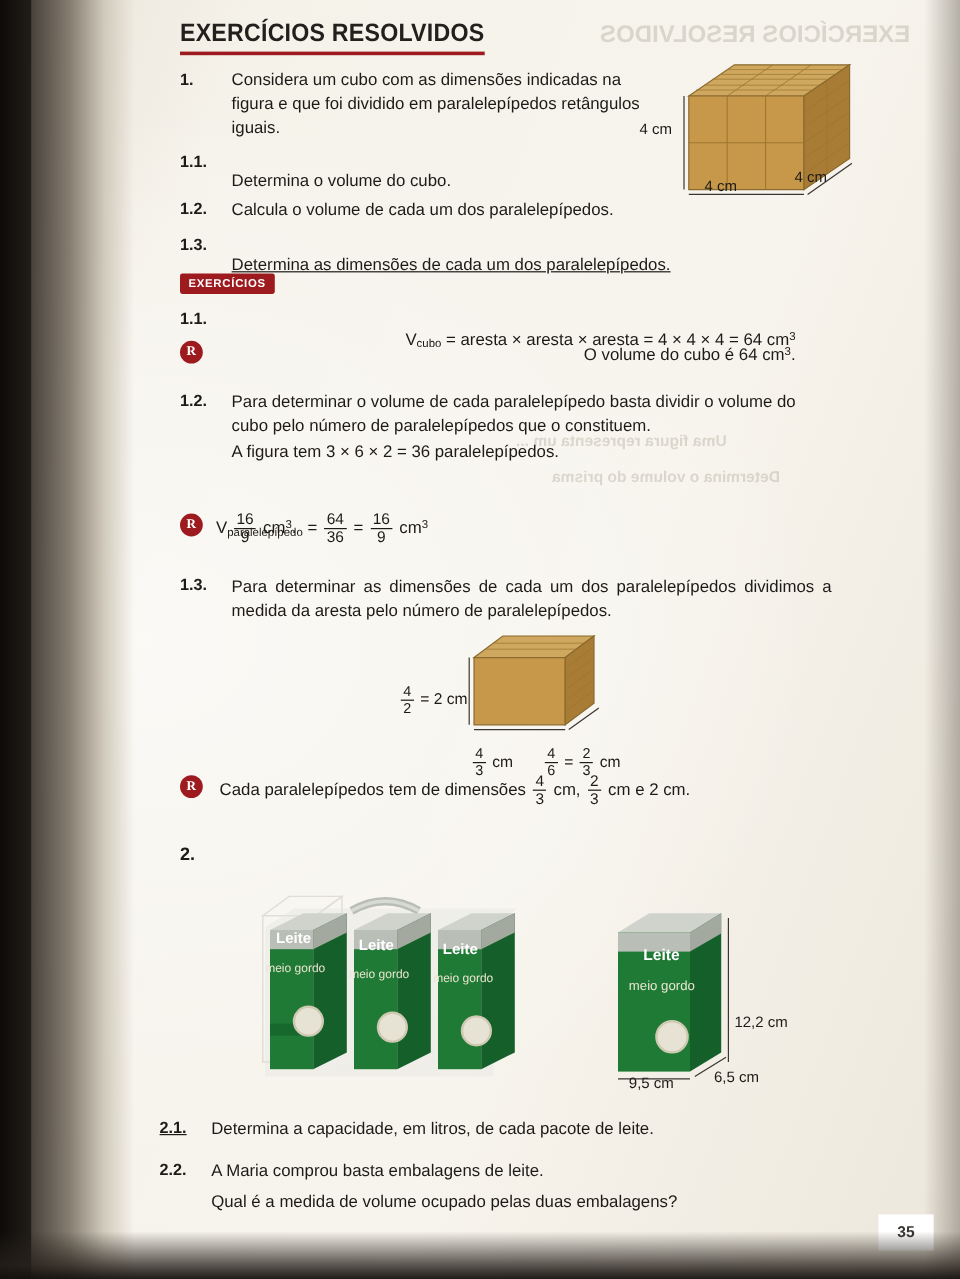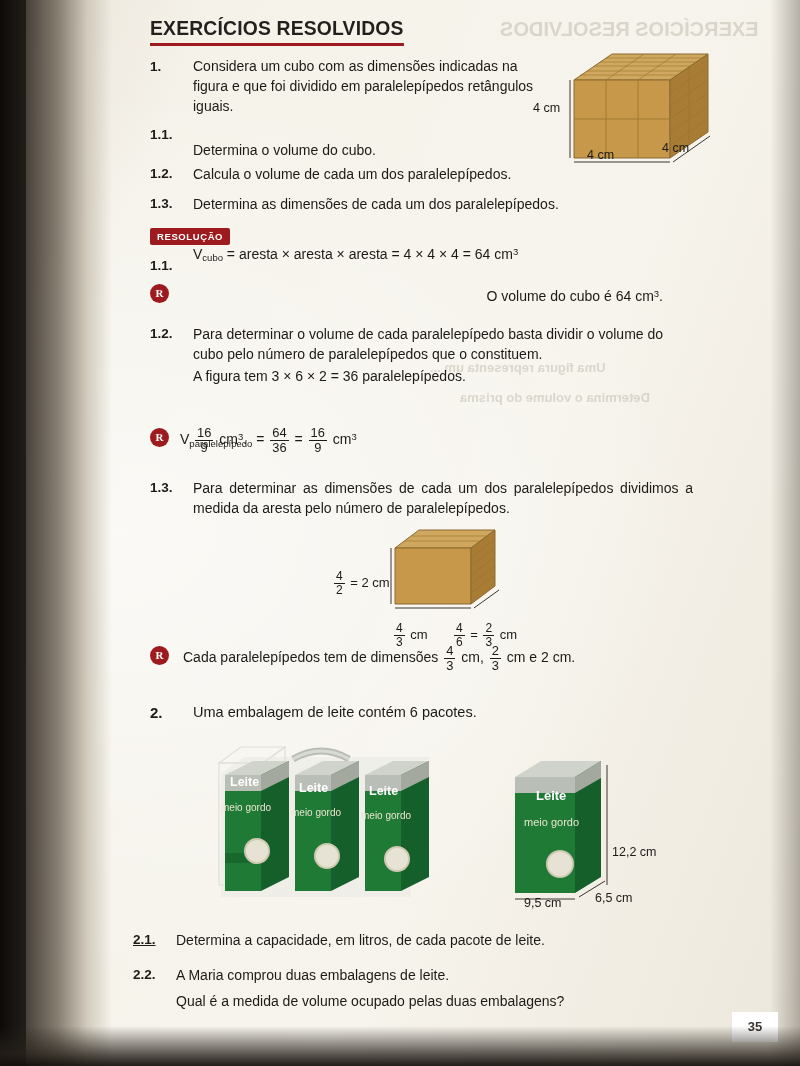--- a/index.html
+++ b/index.html
@@ -176,21 +176,21 @@
     <div class="num" style="left:150px; top:59px;">1.</div>
     <div class="txt" style="left:193px; top:56px; width:350px;">Considera um cubo com as dimensões indicadas na figura e que foi dividido em paralelepípedos retângulos iguais.</div>
 
     <div class="num" style="left:150px; top:127px;">1.1.</div>
     <div class="txt" style="left:193px; top:108px; width:400px;margin-top:32px;">Determina o volume do cubo.</div>
 
     <div class="num" style="left:150px; top:166px;">1.2.</div>
     <div class="txt" style="left:193px; top:164px; width:460px;">Calcula o volume de cada um dos paralelepípedos.</div>
 
     <div class="num" style="left:150px; top:196px;">1.3.</div>
-    <div class="txt" style="left:193px; top:194px; width:470px;">Determina as dimensões de cada um dos paralelepípedos.</div>
+    <div class="txt" style="left:193px; top:210px; width:470px;text-decoration:underline;">Determina as dimensões de cada um dos paralelepípedos.</div>
 
     <div class="fig-cube">
       <svg width="150" height="130" viewBox="0 0 150 130">
 
         <polygon points="14,36 52,10 148,10 110,36" fill="#cfa75f" stroke="#8a6a2e" stroke-width="1"></polygon>
 
         <polygon points="14,36 110,36 110,114 14,114" fill="#c8984a" stroke="#8a6a2e" stroke-width="1"></polygon>
 
         <polygon points="110,36 148,10 148,88 110,114" fill="#a87c34" stroke="#8a6a2e" stroke-width="1"></polygon>
 
@@ -217,24 +217,24 @@
 
         <line x1="10" y1="36" x2="10" y2="114" stroke="#3a3530" stroke-width="1"></line>
         <line x1="14" y1="118" x2="110" y2="118" stroke="#3a3530" stroke-width="1"></line>
         <line x1="113" y1="118" x2="150" y2="92" stroke="#3a3530" stroke-width="1"></line>
       </svg>
     </div>
     <div class="dimlabel" style="left:533px; top:101px;">4 cm</div>
     <div class="dimlabel" style="left:587px; top:148px;">4 cm</div>
     <div class="dimlabel" style="left:662px; top:141px;">4 cm</div>
 
-    <div class="resolucao">RESOLUÇÃO</div>
+    <div class="resolucao">EXERCÍCIOS</div>
 
     <div class="num" style="left:150px; top:258px;">1.1.</div>
-    <div class="txt" style="left:193px; top:242px; width:470px;">
+    <div class="txt" style="left:193px; top:271px; width:470px;text-align:right;">
       <span>V</span><span class="sub">cubo</span><span> = aresta × aresta × aresta = 4 × 4 × 4 = 64 cm</span><span class="sup">3</span>
     </div>
 
     <div class="rbadge" style="left:150px; top:284px;">R</div>
     <div class="txt" style="left:193px; top:284px; width:470px;text-align:right;">
       <span>O volume do cubo é 64 cm</span><span class="sup">3</span><span>.</span>
     </div>
 
     <div class="num" style="left:150px; top:326px;">1.2.</div>
     <div class="txt" style="left:193px; top:324px; width:500px;">Para determinar o volume de cada paralelepípedo basta dividir o volume do cubo pelo número de paralelepípedos que o constituem.</div>
@@ -278,21 +278,20 @@
     <div class="txt small" style="left:452px; top:622px;">
       <span class="frac"><span class="n">4</span><span class="d">6</span></span><span> = </span><span class="frac"><span class="n">2</span><span class="d">3</span></span><span> cm</span>
     </div>
 
     <div class="rbadge" style="left:150px; top:646px;">R</div>
     <div class="txt" style="left:183px; top:644px; width:500px;">
       <span>Cada paralelepípedos tem de dimensões </span><span class="frac"><span class="n">4</span><span class="d">3</span></span><span> cm, </span><span class="frac"><span class="n">2</span><span class="d">3</span></span><span> cm e 2 cm.</span>
     </div>
 
     <div class="num" style="left:150px; top:704px; font-size:15px;">2.</div>
-    <div class="txt" style="left:193px; top:702px; width:480px; font-size:14.5px;">Uma embalagem de leite contém 6 pacotes.</div>
 
     <div class="cartons">
       <svg width="460" height="175" viewBox="0 0 460 175">
 
         <g opacity="0.18" stroke="#7d7467" fill="none" stroke-width="1.2">
           <polygon points="4,28 26,12 70,12 48,28"></polygon>
           <polygon points="4,28 48,28 48,150 4,150"></polygon>
           <polygon points="48,28 70,12 70,134 48,150"></polygon>
         </g>
 
@@ -355,20 +354,20 @@
     <div style="position:absolute; left:546px; top:850px; width:24px; height:24px; border-radius:50%; background:#e7e3d4; border:2px solid #cfc9b2;"></div>
 
     <div class="dimlabel" style="left:612px; top:845px;">12,2 cm</div>
     <div class="dimlabel" style="left:524px; top:896px;">9,5 cm</div>
     <div class="dimlabel" style="left:595px; top:891px;">6,5 cm</div>
 
     <div class="num" style="left:133px; top:932px;text-decoration:underline;">2.1.</div>
     <div class="txt" style="left:176px; top:930px; width:500px;">Determina a capacidade, em litros, de cada pacote de leite.</div>
 
     <div class="num" style="left:133px; top:967px;">2.2.</div>
-    <div class="txt" style="left:176px; top:965px; width:500px;">A Maria comprou duas embalagens de leite.</div>
+    <div class="txt" style="left:176px; top:965px; width:500px;">A Maria comprou basta embalagens de leite.</div>
     <div class="txt" style="left:176px; top:991px; width:520px;">Qual é a medida de volume ocupado pelas duas embalagens?</div>
 
     <div class="pagenum">35</div>
   </div>
 
   <div class="bottom-shadow"></div>
 </div>
 
 </body></html>

